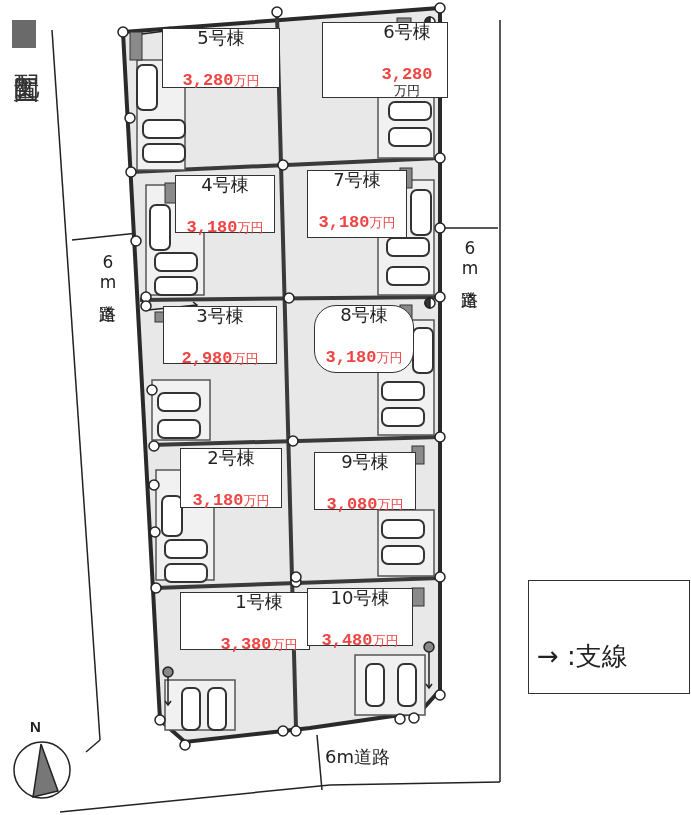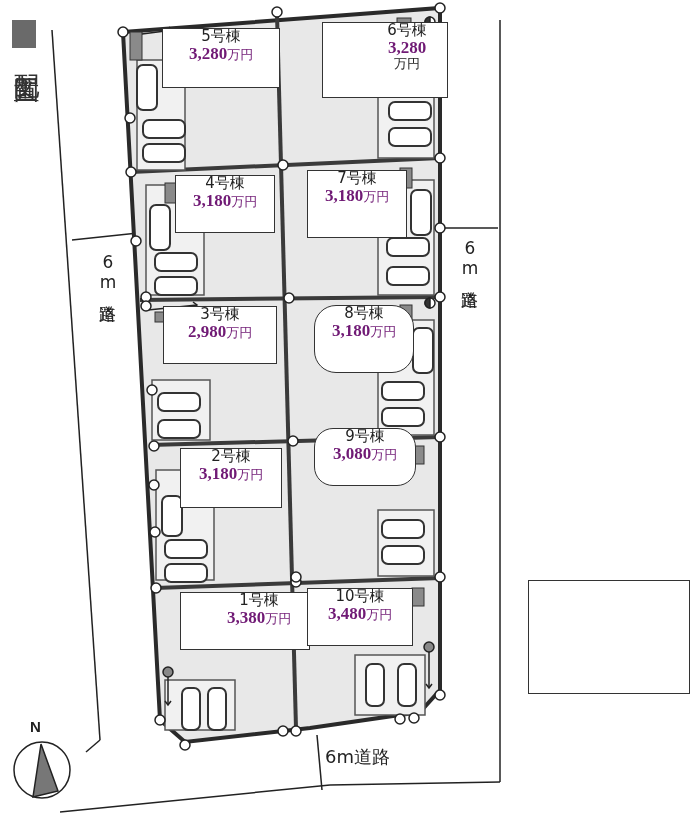--- a/index.html
+++ b/index.html
@@ -4,22 +4,22 @@
 <style>
   html, body { margin: 0; padding: 0; background: #ffffff; }
   body { width: 691px; height: 815px; position: relative; overflow: hidden;
          font-family: "DejaVu Sans", sans-serif; color: #222; }
   #plan { position: absolute; left: 0; top: 0; width: 691px; height: 815px; }
   .title-block { position: absolute; left: 12px; top: 20px; width: 30px; }
   .title-square { width: 24px; height: 28px; background: #6a6a6a; margin-bottom: 6px; }
   .title-text { font-size: 26px; line-height: 30px; writing-mode: vertical-rl; color: #333; letter-spacing: 2px; }
   .lot-label { position: absolute; background: #fff; border: 1.5px solid #333;
                text-align: center; line-height: 1.05; }
-  .lot-name { font-size: 15px; color: #222; }
-  .lot-price { font-size: 17px; font-weight: bold; font-family: Liberation Serif, serif; color: #701a75; }
+  .lot-name { font-size: 18px; color: #222; }
+  .lot-price { font-size: 17px; font-weight: bold; font-family: Liberation Mono, monospace; color: #ef4444; margin-top: 24px; }
   .lot-unit { font-size: 13px; font-weight: normal; }
   .road-v { position: absolute; font-size: 17px; color: #222; text-align: center;
             width: 20px; line-height: 20px; }
   .road-h { position: absolute; font-size: 18px; color: #222; }
   .legend { position: absolute; left: 528px; top: 580px; width: 160px; height: 112px;
             border: 1.5px solid #333; background: #fff; }
   .legend-row { position: absolute; left: 14px; font-size: 26px; color: #222; }
   .north-label { position: absolute; left: 30px; top: 718px; font-size: 15px; font-weight: bold;
                  font-family: "Liberation Sans", sans-serif; }
 </style>
@@ -190,21 +190,21 @@
   <div class="lot-price"><span>2,980</span><span class="lot-unit">万円</span></div>
 </div>
 <div class="lot-label" style="left:314px; top:305px; width:98px; height:66px;border-radius:22px;">
   <div class="lot-name">8号棟</div>
   <div class="lot-price"><span>3,180</span><span class="lot-unit">万円</span></div>
 </div>
 <div class="lot-label" style="left:180px; top:448px; width:100px; height:58px;">
   <div class="lot-name">2号棟</div>
   <div class="lot-price"><span>3,180</span><span class="lot-unit">万円</span></div>
 </div>
-<div class="lot-label" style="left:314px; top:428px; width:100px; height:56px;border-radius:19px;">
+<div class="lot-label" style="left:314px; top:452px; width:100px; height:56px;">
   <div class="lot-name">9号棟</div>
   <div class="lot-price"><span>3,080</span><span class="lot-unit">万円</span></div>
 </div>
 <div class="lot-label" style="left:180px; top:592px; width:100px; height:56px;padding-left:28px;">
   <div class="lot-name">1号棟</div>
   <div class="lot-price"><span>3,380</span><span class="lot-unit">万円</span></div>
 </div>
 <div class="lot-label" style="left:307px; top:588px; width:104px; height:56px;">
   <div class="lot-name">10号棟</div>
   <div class="lot-price"><span>3,480</span><span class="lot-unit">万円</span></div>
@@ -216,15 +216,19 @@
   <div style="writing-mode:vertical-rl;">道路</div>
 </div>
 <div class="road-v" style="left:460px; top:238px;">
   <div>6</div>
   <div>m</div>
   <div style="writing-mode:vertical-rl;">道路</div>
 </div>
 <div class="road-h" style="left:325px; top:745px;">6m道路</div>
 
 <div class="legend">
+  <div class="legend-row" style="top:58px; left:8px;">
+    <span>→</span>
+    <span>:支線</span>
+  </div>
 </div>
 
 <div class="north-label">N</div>
 
 </body></html>

